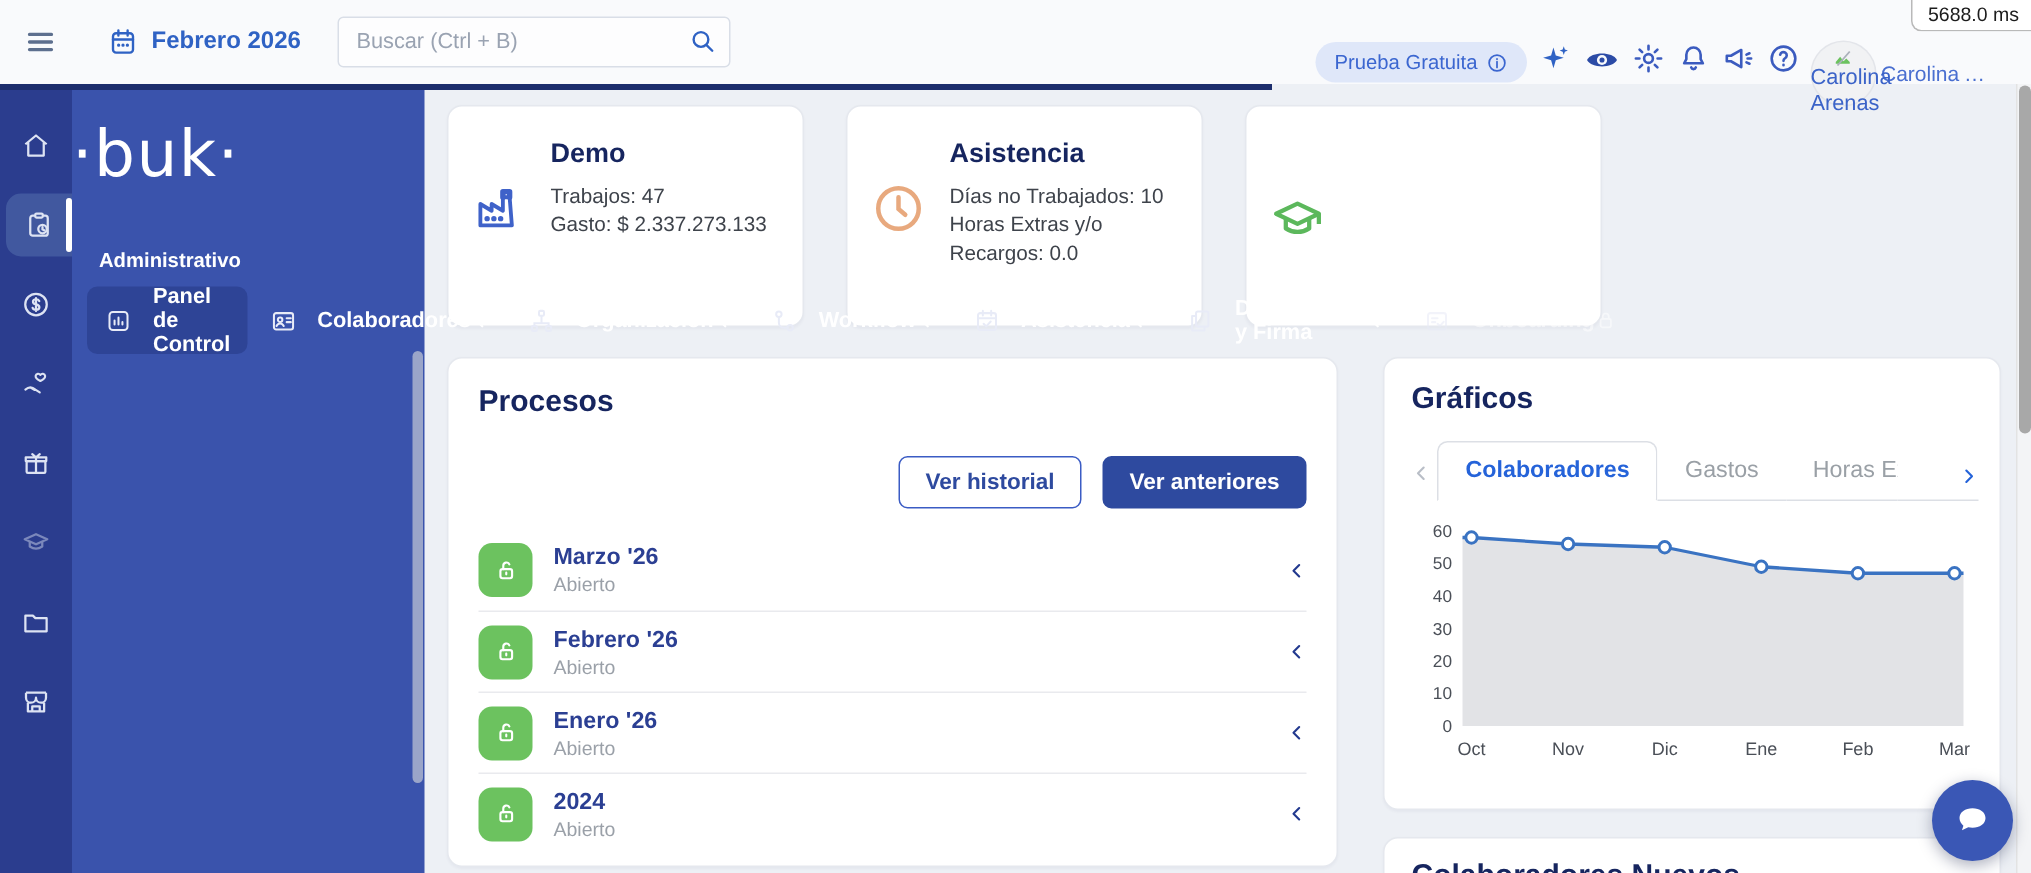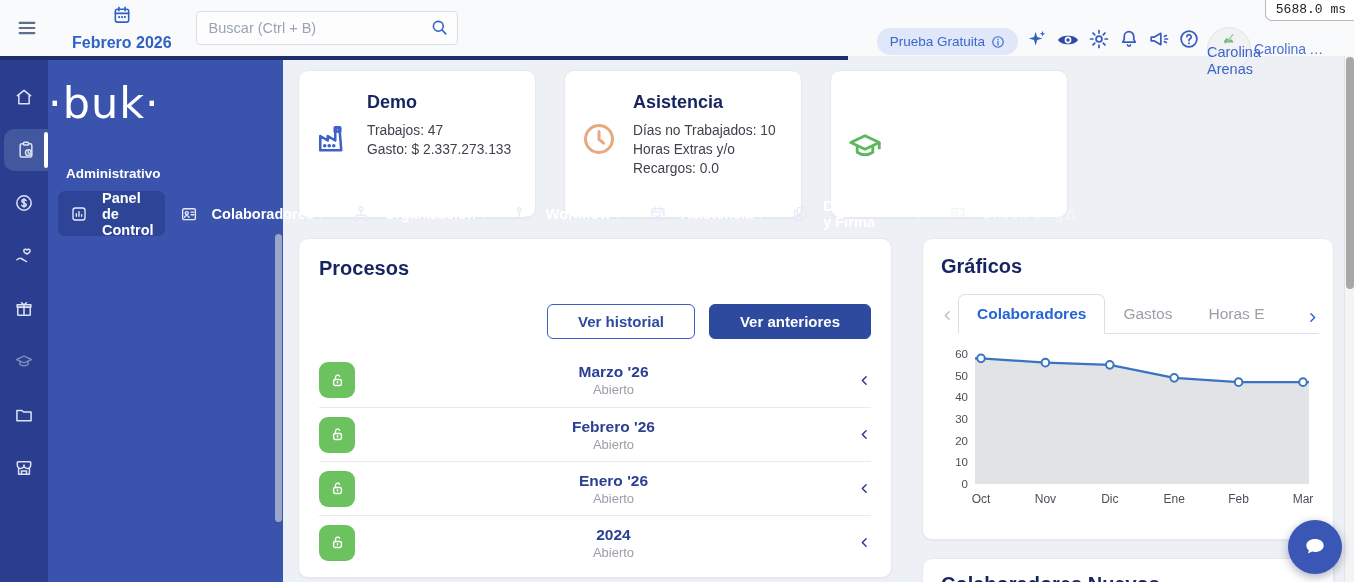--- a/index.html
+++ b/index.html
@@ -1,35 +1,35 @@
 <!DOCTYPE html>
 <html><head>
 <meta charset="utf-8">
 <style>
   * { margin:0; padding:0; box-sizing:border-box; }
   html,body { width:1354px; height:582px; overflow:hidden; font-family:"Liberation Sans",sans-serif; background:#edf0f5; }
 
   
   .topbar { position:absolute; left:0; top:0; width:1354px; height:56px; background:#f9fafc; display:flex; align-items:center; z-index:20; }
   .hamburger { margin-left:16px; color:#5d6f8e; cursor:pointer; }
-  .date-group { display:flex; align-items:center; gap:9px; margin-left:34px; color:#2f62c4; cursor:pointer;flex-direction:column; }
+  .date-group { display:flex; align-items:center; gap:9px; margin-left:34px; color:#2f62c4; cursor:pointer; }
   .date-label { font-size:16px; font-weight:600; }
   .searchbox { position:relative; margin-left:24px; width:262px; height:34px; }
   .searchbox input { width:100%; height:100%; border:1px solid #d9dee7; border-radius:4px; background:#fdfdfe; padding:0 34px 0 12px; font-size:14.5px; color:#3c4043; font-family:"Liberation Sans",sans-serif; }
   .searchbox input::placeholder { color:#9aa3b2; }
   .search-icon { position:absolute; right:9px; top:7px; color:#2f62c4; cursor:pointer; }
   .topbar-right { position:absolute; right:28px; top:0; height:56px; display:flex; align-items:flex-start; gap:8px;margin-top:28px; }
   .trial-badge { display:flex; align-items:center; gap:6px; background:#dfe7f9; color:#3b66d0; font-size:13.5px; padding:6px 13px; border-radius:15px; cursor:pointer; white-space:nowrap; }
   .tb-icon { color:#3b5bbf; cursor:pointer; display:flex; }
   .avatar-wrap { display:flex; align-items:center; gap:4px; cursor:pointer; }
   .avatar { width:42px; height:42px; border-radius:50%; background:#f1f2f4; box-shadow:0 0 0 1px #e3e5ea; position:relative; overflow:visible; flex:0 0 auto; }
   .avatar .broken-img { position:absolute; left:13px; top:4px; }
   .avatar .alt-text { position:absolute; left:-1px; top:16px; width:60px; font-size:14.5px; color:#3b63c8; line-height:1.15; word-break:break-all; }
   .user-name { color:#4a6fd0; font-size:14px; max-width:72px; white-space:nowrap; overflow:hidden; text-overflow:ellipsis; }
-  .timer-box { position:absolute; right:0; top:0; background:#ffffff; border:1px solid #b9b9b9; border-top:none; border-right:none; border-radius:0 0 0 7px; padding:2px 8px 3px 10px; font-family:Liberation Mono, monospace; font-size:13px; color:#1c1c1c; z-index:40; }
+  .timer-box { position:absolute; right:0; top:0; background:#ffffff; border:1px solid #b9b9b9; border-top:none; border-right:none; border-radius:0 0 0 7px; padding:2px 8px 3px 10px; font-family:Liberation Sans, sans-serif; font-size:13px; color:#1c1c1c; z-index:40; }
 
   
   .progress-bar { position:absolute; left:0; top:56px; width:848px; height:4px; background:#1d2e6d; z-index:30; }
 
   
   .sidebar { position:absolute; left:0; top:56px; bottom:0; width:283px; background:#3a53ac; z-index:10; }
   .rail { position:absolute; left:0; top:0; bottom:0; width:48px; background:#2b3d8e; display:flex; flex-direction:column; align-items:stretch; padding-top:20px; gap:11px; }
   .rail-item { height:42px; display:flex; align-items:center; justify-content:center; color:#dde3f3; cursor:pointer; position:relative; }
   .rail-item.active { background:#41589f; border-radius:10px 0 0 10px; margin-left:4px; }
   .rail-item.active::after { content:""; position:absolute; right:0; top:3px; bottom:3px; width:4px; background:#ffffff; border-radius:2px; }
@@ -57,28 +57,28 @@
   .stat-icon { width:52px; flex:0 0 52px; display:flex; justify-content:flex-start; padding-top:36px; }
   .stat-body { flex:1; }
   .stat-title { font-size:18px; font-weight:700; color:#16255f; margin:6px 0 7px; line-height:1.25; }
   .stat-line { font-size:13.8px; color:#3e434b; line-height:1.4; }
 
   
   .panel { background:#ffffff; border:1px solid #e5e8ee; border-radius:10px; box-shadow:0 1px 2px rgba(20,30,70,.04); position:absolute; }
   .procesos { left:15px; top:182px; width:594px; height:340px; padding:18px 20px; }
   .panel-title { font-size:20px; font-weight:700; color:#16255f; }
   .proc-buttons { display:flex; justify-content:flex-end; gap:14px; margin-top:24px; }
-  .btn { font-family:"Liberation Sans",sans-serif; font-size:15px; font-weight:600; border-radius:6px; padding:8px 30px; cursor:pointer; }
+  .btn { font-family:"Liberation Sans",sans-serif; font-size:15px; font-weight:600; border-radius:6px; padding:8px 17px; cursor:pointer; }
   .btn-outline { background:#ffffff; border:1px solid #3b5cc4; color:#2e4a9f; }
   .btn-filled { background:#2e4a9f; border:1px solid #2e4a9f; color:#ffffff; }
   .proc-list { margin-top:14px; }
   .proc-row { display:flex; align-items:center; height:54px; cursor:pointer; }
   .proc-row + .proc-row { border-top:1px solid #e9eaee; }
   .lock-tile { width:36px; height:36px; border-radius:9px; background:#6cc25f; display:flex; align-items:center; justify-content:center; color:#ffffff; flex:0 0 36px; }
-  .proc-text { margin-left:14px; flex:1;text-align:center; }
+  .proc-text { margin-left:14px; flex:1; }
   .proc-name { font-size:15.5px; font-weight:700; color:#2b3f93; }
   .proc-status { font-size:13px; color:#9aa0a8; margin-top:1px; }
   .proc-chevron { color:#233a8f; display:flex; }
 
   
   .graficos { left:639px; top:182px; width:412px; height:302px; padding:16px 14px 0 18px; }
   .tabs-strip { display:flex; align-items:flex-end; margin-top:14px; height:42px; position:relative; }
   .tab-arrow { color:#b9bec7; display:flex; align-items:center; padding:0 4px 12px 0; cursor:pointer; }
   .tab-arrow.right { color:#2563d9; position:absolute; right:0; bottom:10px; padding:0; }
   .tab { font-size:15.5px; padding:10px 18px; color:#9aa0a6; cursor:pointer; border-bottom:1px solid #dcdfe5; white-space:nowrap; }

